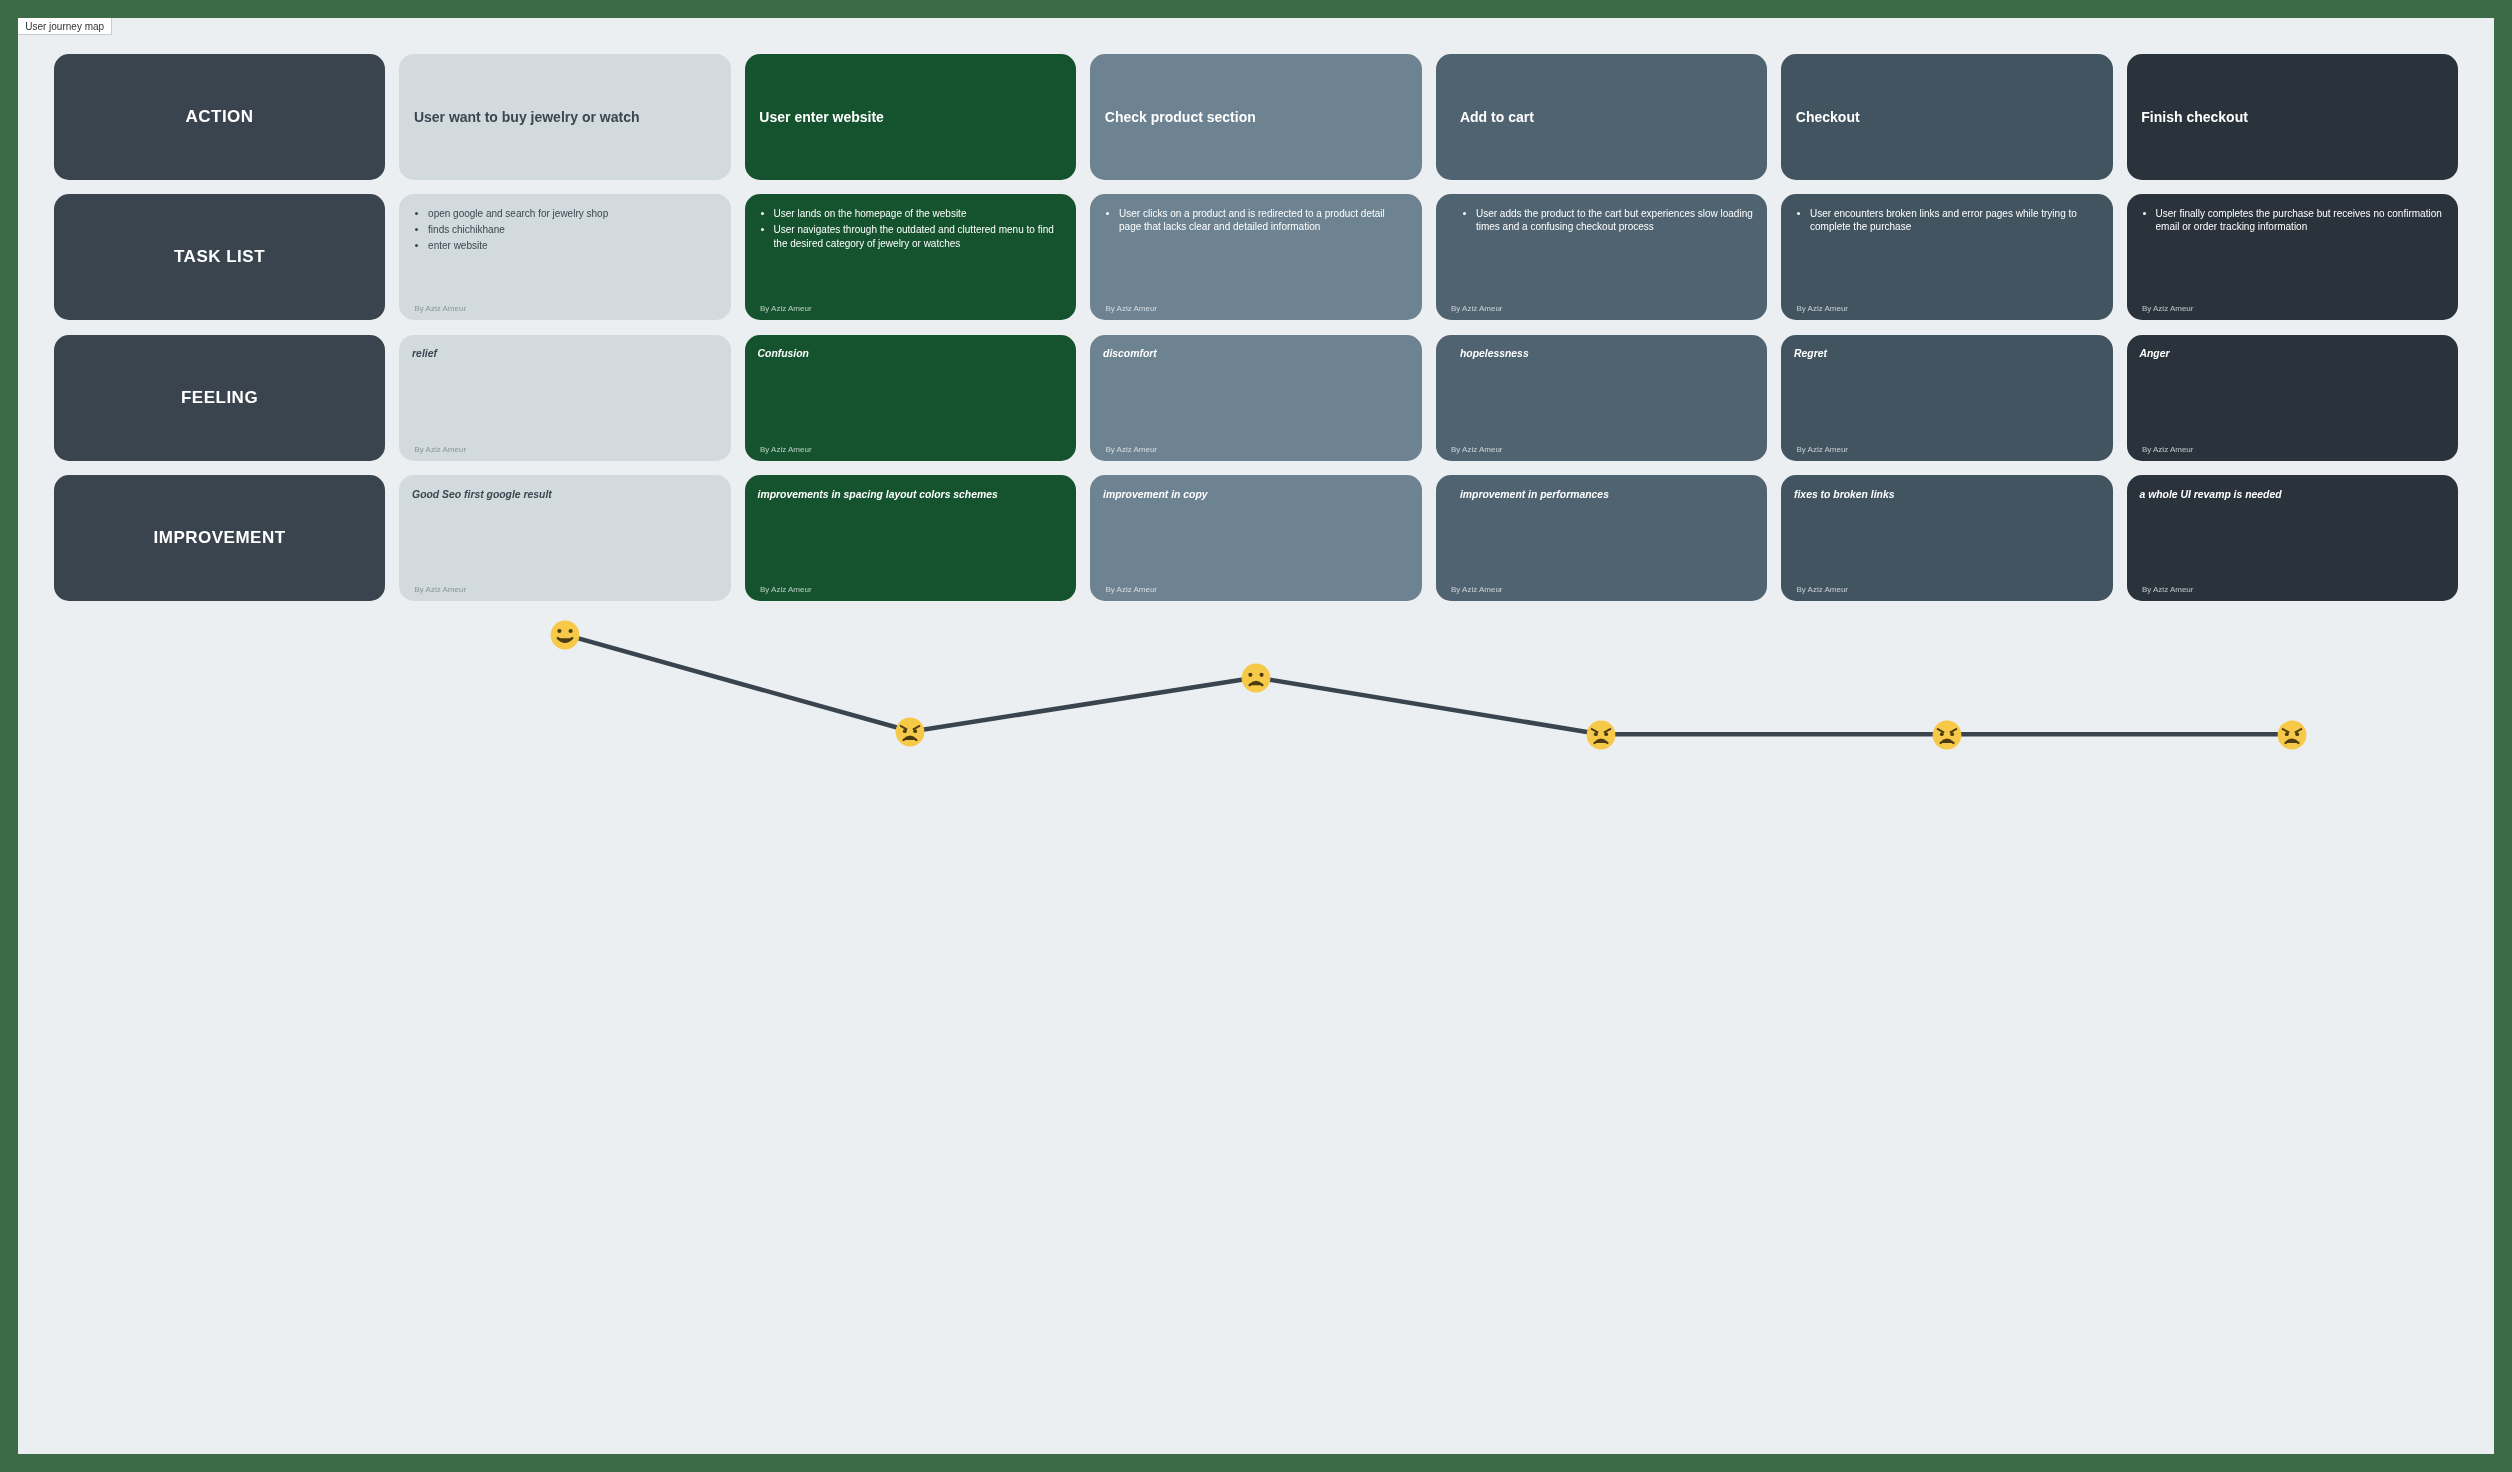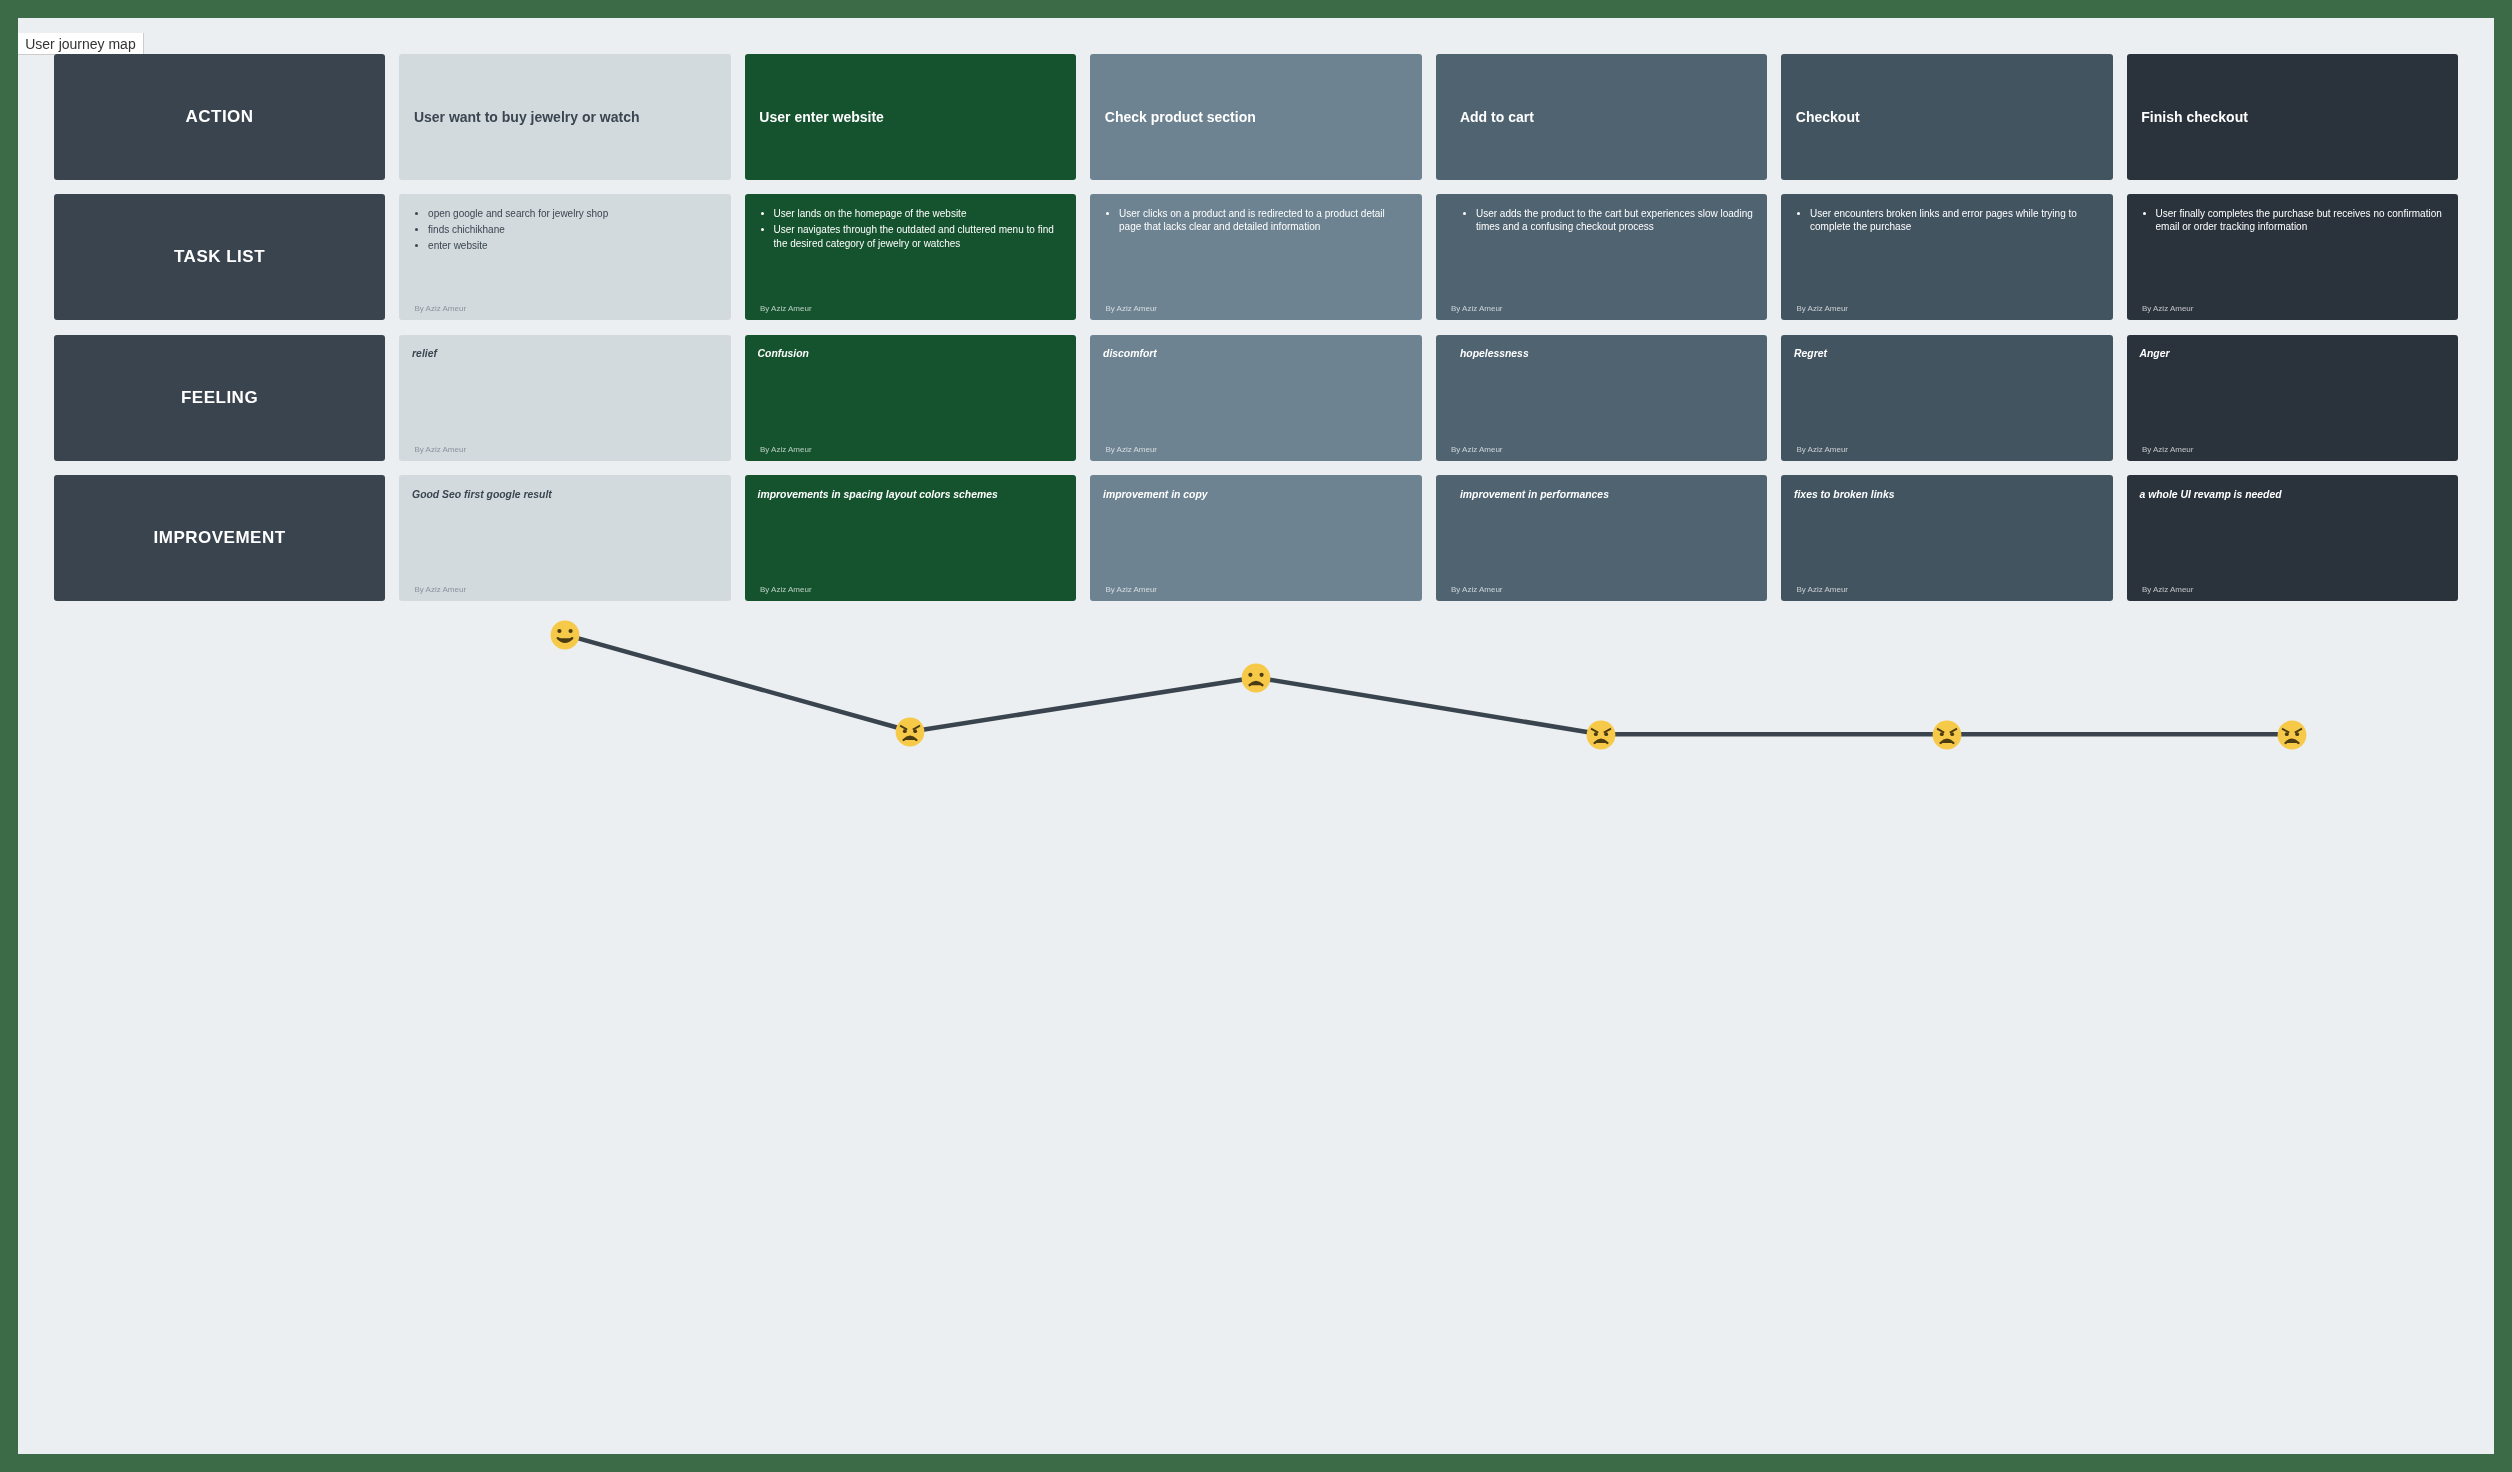--- a/index.html
+++ b/index.html
@@ -11,38 +11,38 @@
   }
   .canvas {
     background: #eceff1;
     width: 100%;
     min-height: 100%;
     position: relative;
     padding: 36px 36px 27px 36px;
   }
   .tab {
     position: absolute;
-    top: 15px;
+    top: 0;
     left: 0;
     background: #fff;
     border: 0.9px solid #ccc;
     border-top: none;
     border-left: none;
-    font-size: 14px;
+    font-size: 10px;
     padding: 2.7px 7.2px;
     color: #333;
   }
   .grid {
     display: grid;
     grid-template-columns: repeat(7, 1fr);
     gap: 14.4px;
   }
   .cell {
     position: relative;
-    border-radius: 3px;
+    border-radius: 15px;
     padding: 12.6px 14.4px;
     min-height: 72px;
     color: #fff;
   }
   .header-cell {
     display: flex;
     align-items: center;
     justify-content: flex-start;
     text-align: center;
     font-weight: 700;

